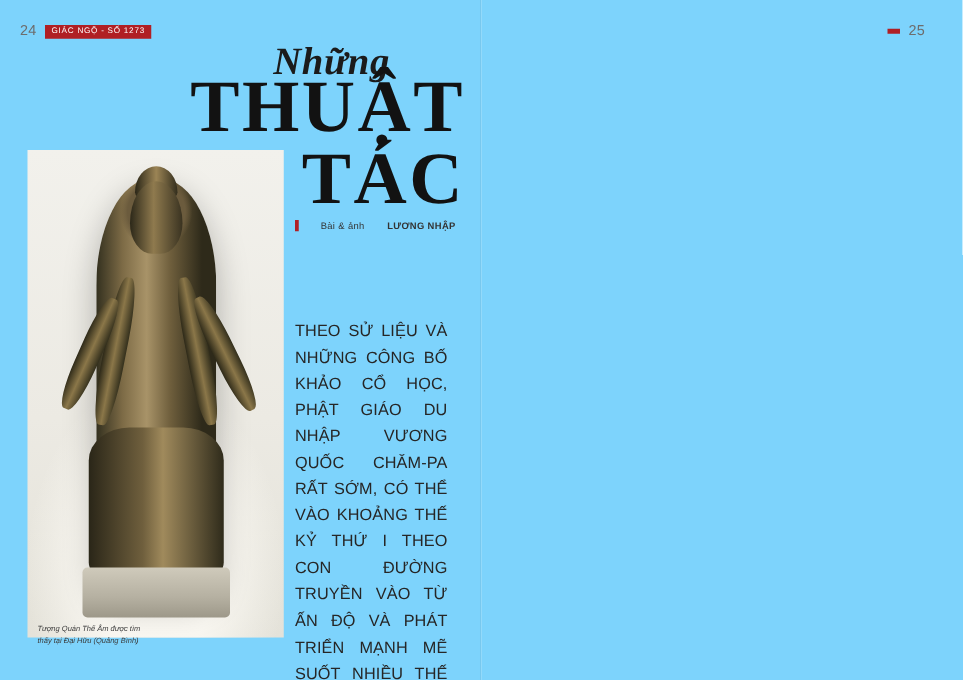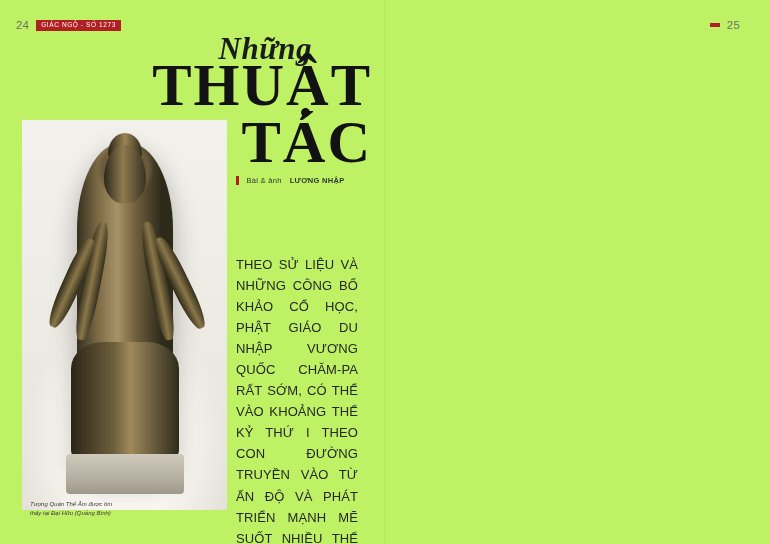--- a/index.html
+++ b/index.html
@@ -14,21 +14,21 @@
     position: relative;
   }
   .spread {
     position: absolute;
     inset: 0;
     display: flex;
   }
   .page {
     position: relative;
     height: 544px;
-    background: #bef264;
+    background: #7dd3fc;
   }
   .page-left { width: 385px; }
   .page-right { width: 385px; }
 
   
   .folio-row {
     position: absolute;
     top: 18px;
     display: flex;
     align-items: center;
@@ -102,21 +102,21 @@
   .byline {
     position: absolute;
     left: 236px;
     top: 176px;
     font-family: "Liberation Sans", sans-serif;
     font-size: 7.5px;
     color: #333;
     letter-spacing: .3px;
     display: flex;
     align-items: center;
-    gap: 8px;
+    gap: 18px;
   }
   .byline .bar {
     display: inline-block;
     width: 2.5px; height: 9px;
     background: #b01f24;
   }
   .byline b { font-weight: bold; }
 
   
   .intro {

